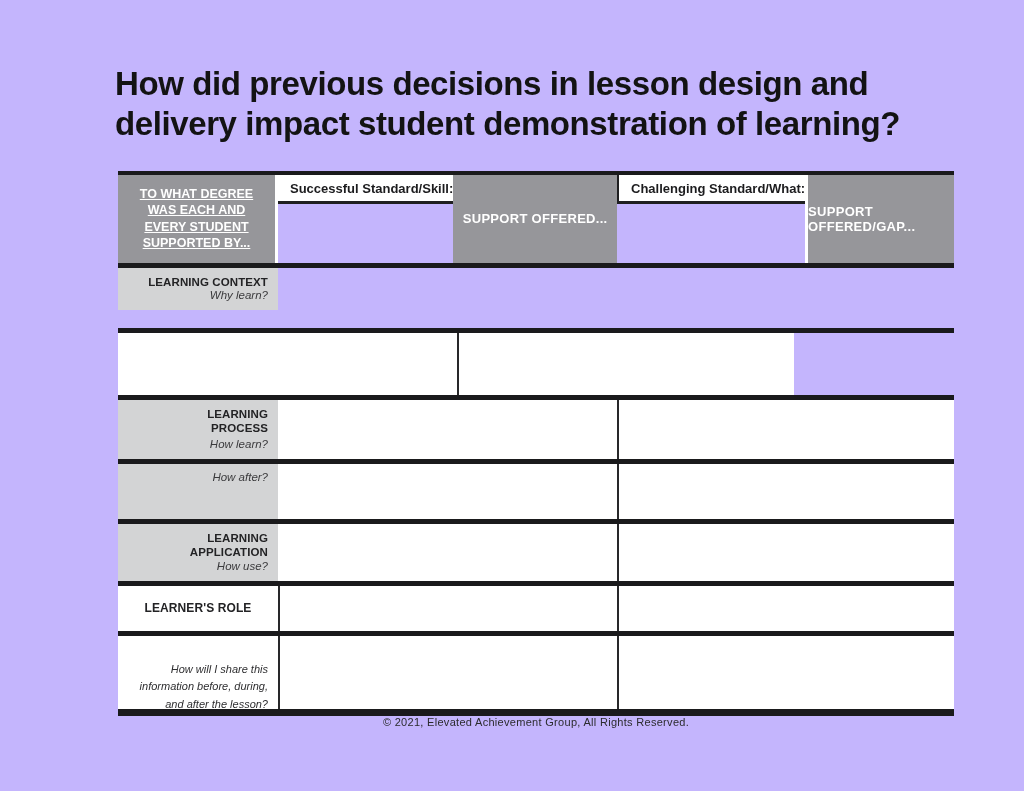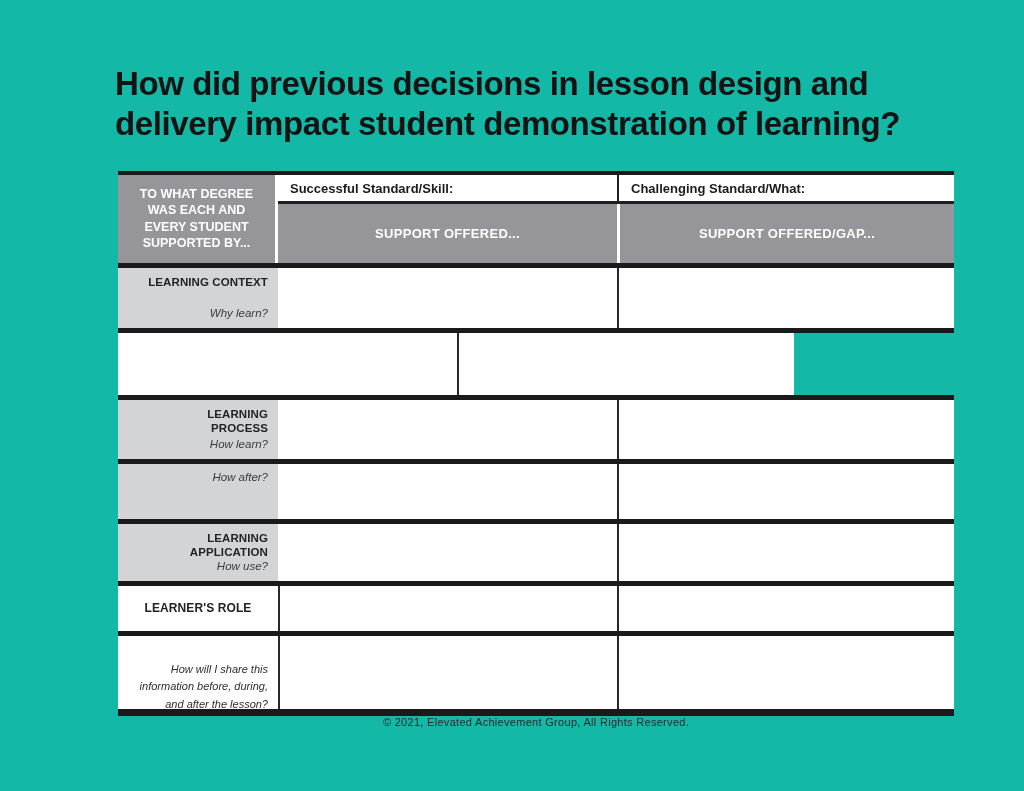--- a/index.html
+++ b/index.html
@@ -1,21 +1,21 @@
 <!DOCTYPE html>
 <html><head>
 <meta charset="utf-8">
 <style>
   * { box-sizing: border-box; margin: 0; padding: 0; }
   html, body { background: #ffffff; }
   .page {
     position: relative;
     width: 1024px;
     height: 791px;
-    background: #14b8a6;
+    background: #c4b5fd;
     overflow: hidden;
     font-family: "Liberation Sans", sans-serif;
     color: #1c1c1e;
   }
   .title {
     margin: 64px 48px 26px 115px;
     font-size: 33px;
     font-weight: bold;
     letter-spacing: -0.4px;
     line-height: 1.22;
@@ -36,22 +36,23 @@
     border-right: 3px solid #ffffff;
     color: #ffffff;
     font-weight: bold;
     font-size: 12.5px;
     line-height: 1.32;
     display: flex;
     align-items: center;
     justify-content: center;
     text-align: center;
     padding: 0 11px;
-  }
-  .hcol { display: flex; flex-direction: column; }
+    text-decoration: underline;
+  }
+  .hcol { display: flex; flex-direction: row; }
   .hcol-2 { width: 339px; }
   .hcol-3 { width: 337px; }
   .hrow1 {
     height: 29px;
     border-bottom: 3px solid #1f1f21;
     font-weight: bold;
     font-size: 13px;
     padding: 6px 0 0 12px;
     background: #ffffff;
   }
@@ -90,21 +91,21 @@
   }
   .row-question {
     font-style: italic;
     font-size: 11.5px;
     color: #3a3a3c;
     text-align: right;
   }
   .cell-2 { width: 339px; background: #ffffff; }
   .cell-3 { width: 337px; background: #ffffff; border-left: 2px solid #28282a; }
 
-  .rh1 { height: 65px; }
+  .rh1 { height: 65px; flex-direction: column; }
   .rh2 { height: 67px; }
   .rh3 { height: 64px; }
   .rh4 { height: 60px; }
   .rh5 { height: 62px; }
   .rh6 { height: 50px; }
   .rh7 { height: 78px; }
 
   .row-learner .label-cell {
     background: #ffffff;
     align-items: center;

